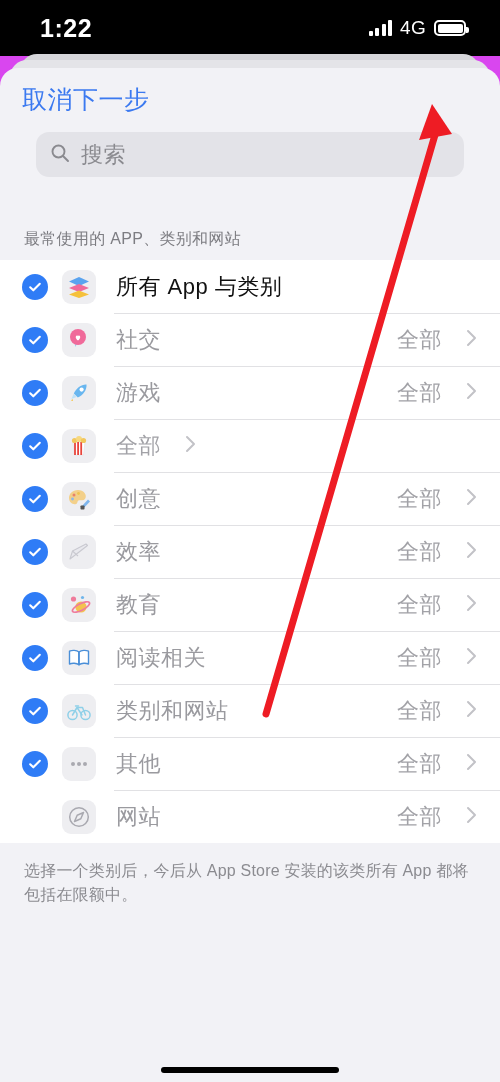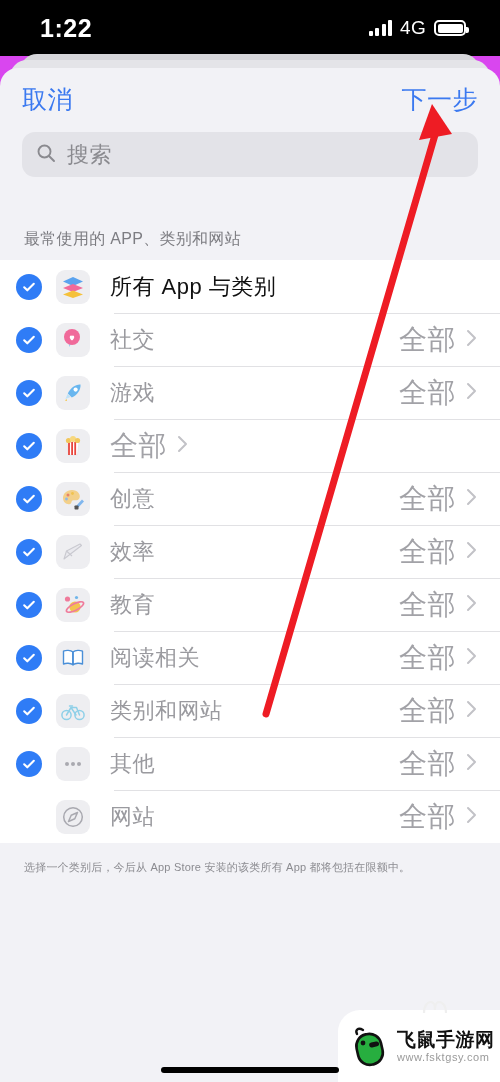--- a/index.html
+++ b/index.html
@@ -48,73 +48,73 @@
   }
 
   
   .sheet{
     position:absolute; left:0; top:68px; width:500px; height:1014px;
     background:#f2f2f6; border-radius:18px 18px 0 0; overflow:hidden;
   }
 
   .navbar{
     position:relative; height:62px;
-    display:flex; align-items:center; justify-content:space-between;
+    display:flex; align-items:center; justify-content:flex-start;
     padding:12px 22px;
   }
   .nav-btn{ font-size:25px; color:#3b79f0; letter-spacing:.5px; cursor:pointer; }
   .nav-title{
     position:absolute; left:0; right:0; text-align:center;
     font-size:25px; font-weight:700; color:#080808; letter-spacing:.3px;
     pointer-events:none;
   }
 
   
-  .search-wrap{ padding:2px 22px 0; }
+  .search-wrap{ padding:2px 36px 0; }
   .search{
     height:45px; background:#e3e3e8; border-radius:13px;
     display:flex; align-items:center; gap:11px; padding:0 14px;
   }
   .search svg{ flex:none; }
   .search-ph{ font-size:22px; color:#8a8a8f; letter-spacing:.5px; }
 
   .section-hd{
     font-size:16px; color:#7d7d82; letter-spacing:.3px;
     padding:52px 24px 10px;
   }
 
   
   .list{ background:#fff; }
   .row{
-    display:flex; align-items:center; height:53px; padding-left:16px;
+    display:flex; align-items:center; height:53px; padding-left:22px;
     position:relative; background:#fff;
   }
   .row + .row:before{
     content:""; position:absolute; left:114px; right:0; top:0;
     height:1px; background:#e1e1e4;
   }
   .check{
     flex:none; width:26px; height:26px; border-radius:50%;
     background:#2f7cf6; display:flex; align-items:center; justify-content:center;
     margin-right:14px;
   }
   .check.off{ background:transparent; }
   .appicon{
     flex:none; width:34px; height:34px; border-radius:9px;
     background:#eeeef1; margin-right:20px;
     display:flex; align-items:center; justify-content:center;
     overflow:hidden;
   }
   .row-label{ font-size:22px; color:#9a9a9f; letter-spacing:.5px; flex:1; }
   .row.primary .row-label{ color:#111; }
-  .row-value{ font-size:28px; color:#a2a2a7; margin-right:10px; letter-spacing:.5px; }
+  .row-value{ font-size:22px; color:#a2a2a7; margin-right:24px; letter-spacing:.5px; }
   .chev{ margin-right:22px; flex:none; }
 
   .footnote{
-    font-size:11px; line-height:1.5; color:#8b8b90;
+    font-size:16px; line-height:1.5; color:#8b8b90;
     padding:16px 24px 0; letter-spacing:.2px;
   }
 
   
   .arrow{ position:absolute; left:0; top:0; width:500px; height:1082px;
           pointer-events:none; }
 
   
   .watermark{
     position:absolute; right:0; bottom:0; width:162px; height:72px;
@@ -391,30 +391,15 @@
       </div>
 
     <div class="footnote">选择一个类别后，今后从 App Store 安装的该类所有 App 都将包括在限额中。</div>
   </div>
 
   <svg class="arrow" viewBox="0 0 500 1082">
     <line x1="266" y1="714" x2="437" y2="128" stroke="#ee1c24" stroke-width="7" stroke-linecap="round"></line>
     <polygon points="432,104 419,140 452,134" fill="#ee1c24"></polygon>
   </svg>
 
-  <div class="watermark">
-    <svg class="wm-ears" viewBox="0 0 26 12">
-      <path d="M2 12 C2 4 6 1 9 1 C12 1 13 5 13 9 C13 5 14 1 17 1 C20 1 24 4 24 12" fill="none" stroke="#efefef" stroke-width="2.2"></path>
-    </svg>
-    <svg width="40" height="44" viewBox="0 0 40 44">
-      <path d="M11 6 C6 3 3 6 5 10" fill="none" stroke="#111" stroke-width="2.4" stroke-linecap="round"></path>
-      <rect x="5" y="10" width="25" height="31" rx="12" fill="#27ae3f" stroke="#111" stroke-width="2.6" transform="rotate(-13 17 25)"></rect>
-      <circle cx="11" cy="19" r="2.4" fill="#111"></circle>
-      <rect x="17" y="18" width="10" height="5" rx="2.5" fill="#111" transform="rotate(-13 22 20)"></rect>
-    </svg>
-    <div class="wm-text">
-      <span class="wm-main">飞鼠手游网</span>
-      <span class="wm-url">www.fsktgsy.com</span>
-    </div>
-  </div>
 
   <div class="homebar"></div>
 </div>
 
 </body></html>

